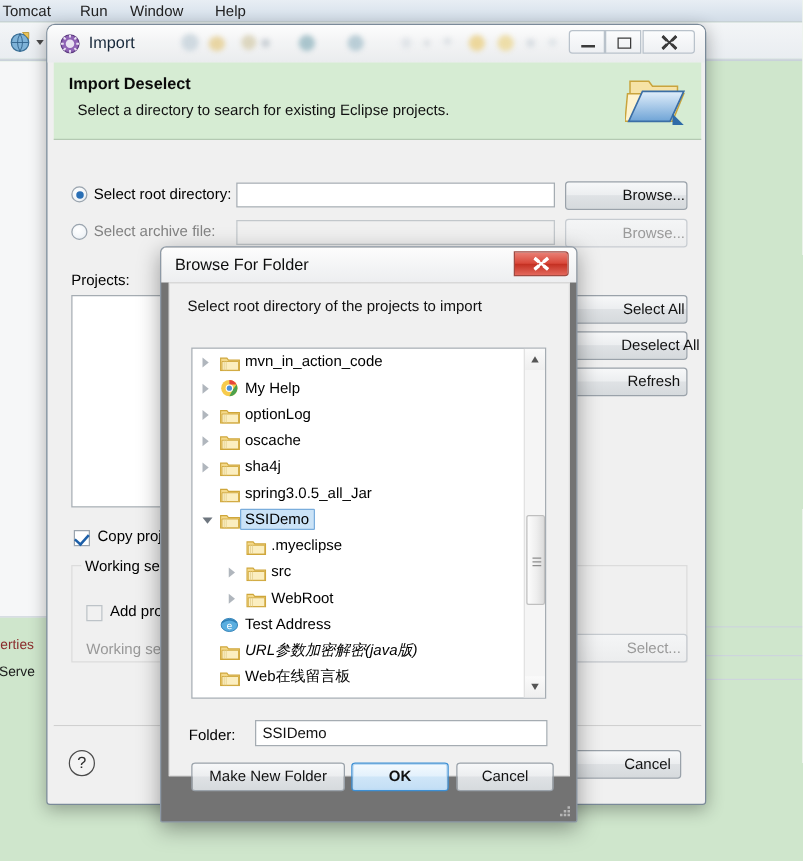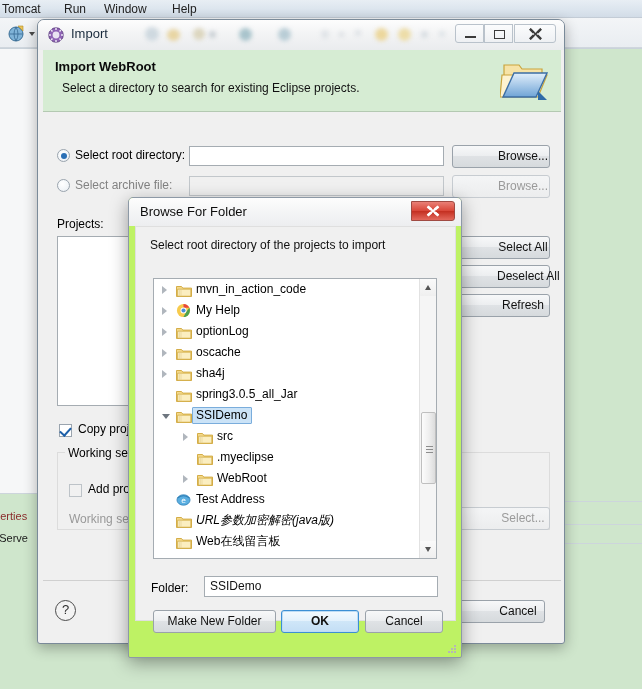--- a/index.html
+++ b/index.html
@@ -219,21 +219,21 @@
     box-sizing: border-box;
     font-size: 13px; line-height: 18px; text-align: center;
     color: #2d2d2d;
     background: #f3f3f3;
   }
 
   
   .win-bff {
     position: absolute; left: 128px; top: 197px;
     width: 334px; height: 461px;
-    background: #bef264;
+    background: #737373;
     border: 1px solid #8d99a6;
     border-radius: 5px 5px 2px 2px;
     box-shadow: 0 5px 18px rgba(0,0,0,0.36);
     box-sizing: border-box;
   }
   .bff-titlebar {
     position: absolute; left: 0; top: 0; width: 100%; height: 28px;
     background: linear-gradient(to bottom, #fdfdfd 0%, #f4f5f6 50%, #edeef0 100%);
     border-radius: 4px 4px 0 0;
   }
@@ -429,21 +429,21 @@
       </div>
       <div class="winbtn close">
         <svg class="wb-close-glyph" viewBox="0 0 14 13" style="left:14px;top:3px;">
           <path d="M1 1 L13 12 M13 1 L1 12" stroke="#3b3b3b" stroke-width="1.7" fill="none"></path>
           <path d="M1 1 L5 5 M9 8 L13 12 M13 1 L9 5 M5 8 L1 12" stroke="#3b3b3b" stroke-width="2.6" fill="none"></path>
         </svg>
       </div>
     </div>
 
     <div class="imp-banner">
-      <div class="imp-banner-title">Import WebRoot</div>
+      <div class="imp-banner-title">Import Deselect</div>
       <div class="imp-banner-sub">Select a directory to search for existing Eclipse projects.</div>
       <svg class="imp-banner-icon" viewBox="0 0 50 46">
         <path d="M4 8 h15 l3 4 h20 v9 H4 z" fill="#f6e3a6" stroke="#c9a43d" stroke-width="1.2"></path>
         <path d="M2 18 h34 l11 -0 l-9 22 H-0 z" fill="#fdf3d0" stroke="#c9a43d" stroke-width="1.2"></path>
         <path d="M14 16 l33 0 l-11 24 l-33 0 z" fill="url(#bg)" stroke="#3b6ea5" stroke-width="1.4"></path>
         <defs>
             <linearGradient id="bg" x1="0" y1="0" x2="0" y2="1">
           <stop offset="0%" stop-color="#e2effb"></stop>
               <stop offset="100%" stop-color="#6fa4d6"></stop>
         </linearGradient>
@@ -568,35 +568,35 @@
             <span class="arrow expanded" style="left: 8px;"></span>
             <span class="fldr" style="left: 22px;"><svg viewBox="0 0 16 13" width="16" height="13">
                 <path d="M0.5 2.5 h5 l1.3 1.6 h8.7 v8.4 h-15 z" fill="#f4d98a" stroke="#cfa63a" stroke-width="0.9"></path>
                 <path d="M1.6 5.2 h13.2 v7 H1.6 z" fill="#fbeec0" stroke="#cfa63a" stroke-width="0.7"></path>
                 <path d="M3.4 5.2 v7 M5.0 5.2 v7" stroke="#e3cd8d" stroke-width="0.6"></path>
               </svg></span>
             <span class="tlabel-box" style="left: 38px; width: 60.4px;"></span>
             <span class="tlabel" style="left: 42px;">SSIDemo</span>
           </div>
           <div class="trow">
+            <span class="fldr" style="left: 43px;"><svg viewBox="0 0 16 13" width="16" height="13">
+                <path d="M0.5 2.5 h5 l1.3 1.6 h8.7 v8.4 h-15 z" fill="#f4d98a" stroke="#cfa63a" stroke-width="0.9"></path>
+                <path d="M1.6 5.2 h13.2 v7 H1.6 z" fill="#fbeec0" stroke="#cfa63a" stroke-width="0.7"></path>
+                <path d="M3.4 5.2 v7 M5.0 5.2 v7" stroke="#e3cd8d" stroke-width="0.6"></path>
+              </svg></span>
+            <span class="tlabel" style="left: 63px;">.myeclipse</span>
+          </div>
+          <div class="trow">
             <span class="arrow collapsed" style="left: 29px;"></span>
             <span class="fldr" style="left: 43px;"><svg viewBox="0 0 16 13" width="16" height="13">
                 <path d="M0.5 2.5 h5 l1.3 1.6 h8.7 v8.4 h-15 z" fill="#f4d98a" stroke="#cfa63a" stroke-width="0.9"></path>
                 <path d="M1.6 5.2 h13.2 v7 H1.6 z" fill="#fbeec0" stroke="#cfa63a" stroke-width="0.7"></path>
                 <path d="M3.4 5.2 v7 M5.0 5.2 v7" stroke="#e3cd8d" stroke-width="0.6"></path>
               </svg></span>
             <span class="tlabel" style="left: 63px;">src</span>
-          </div>
-          <div class="trow">
-            <span class="fldr" style="left: 43px;"><svg viewBox="0 0 16 13" width="16" height="13">
-                <path d="M0.5 2.5 h5 l1.3 1.6 h8.7 v8.4 h-15 z" fill="#f4d98a" stroke="#cfa63a" stroke-width="0.9"></path>
-                <path d="M1.6 5.2 h13.2 v7 H1.6 z" fill="#fbeec0" stroke="#cfa63a" stroke-width="0.7"></path>
-                <path d="M3.4 5.2 v7 M5.0 5.2 v7" stroke="#e3cd8d" stroke-width="0.6"></path>
-              </svg></span>
-            <span class="tlabel" style="left: 63px;">.myeclipse</span>
           </div>
           <div class="trow">
             <span class="arrow collapsed" style="left: 29px;"></span>
             <span class="fldr" style="left: 43px;"><svg viewBox="0 0 16 13" width="16" height="13">
                 <path d="M0.5 2.5 h5 l1.3 1.6 h8.7 v8.4 h-15 z" fill="#f4d98a" stroke="#cfa63a" stroke-width="0.9"></path>
                 <path d="M1.6 5.2 h13.2 v7 H1.6 z" fill="#fbeec0" stroke="#cfa63a" stroke-width="0.7"></path>
                 <path d="M3.4 5.2 v7 M5.0 5.2 v7" stroke="#e3cd8d" stroke-width="0.6"></path>
               </svg></span>
             <span class="tlabel" style="left: 63px;">WebRoot</span>
           </div>

